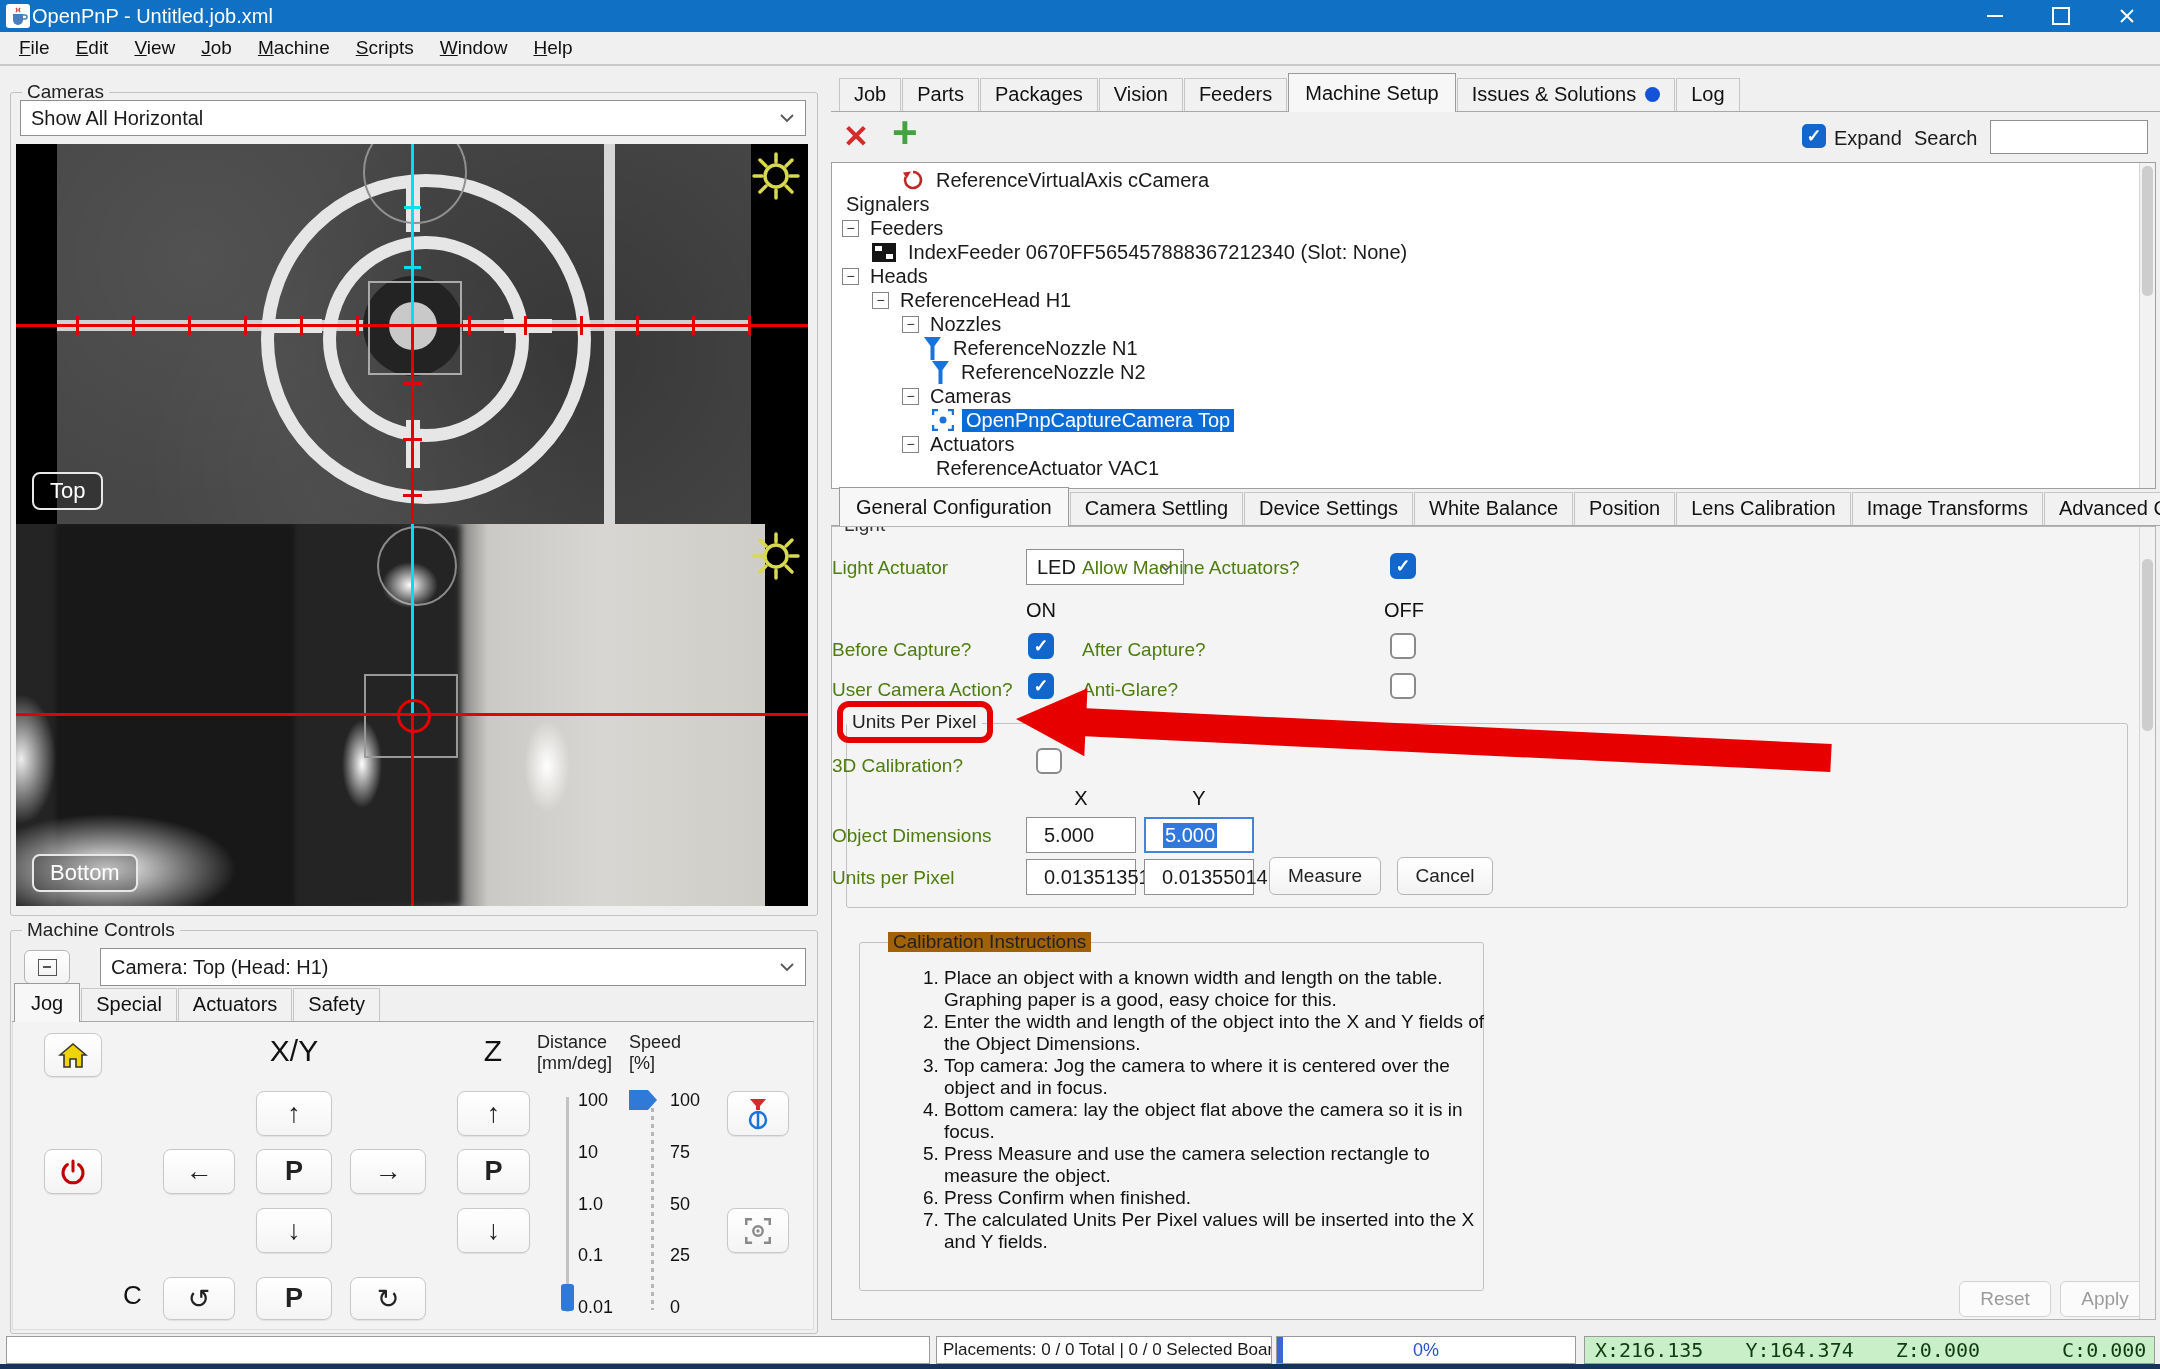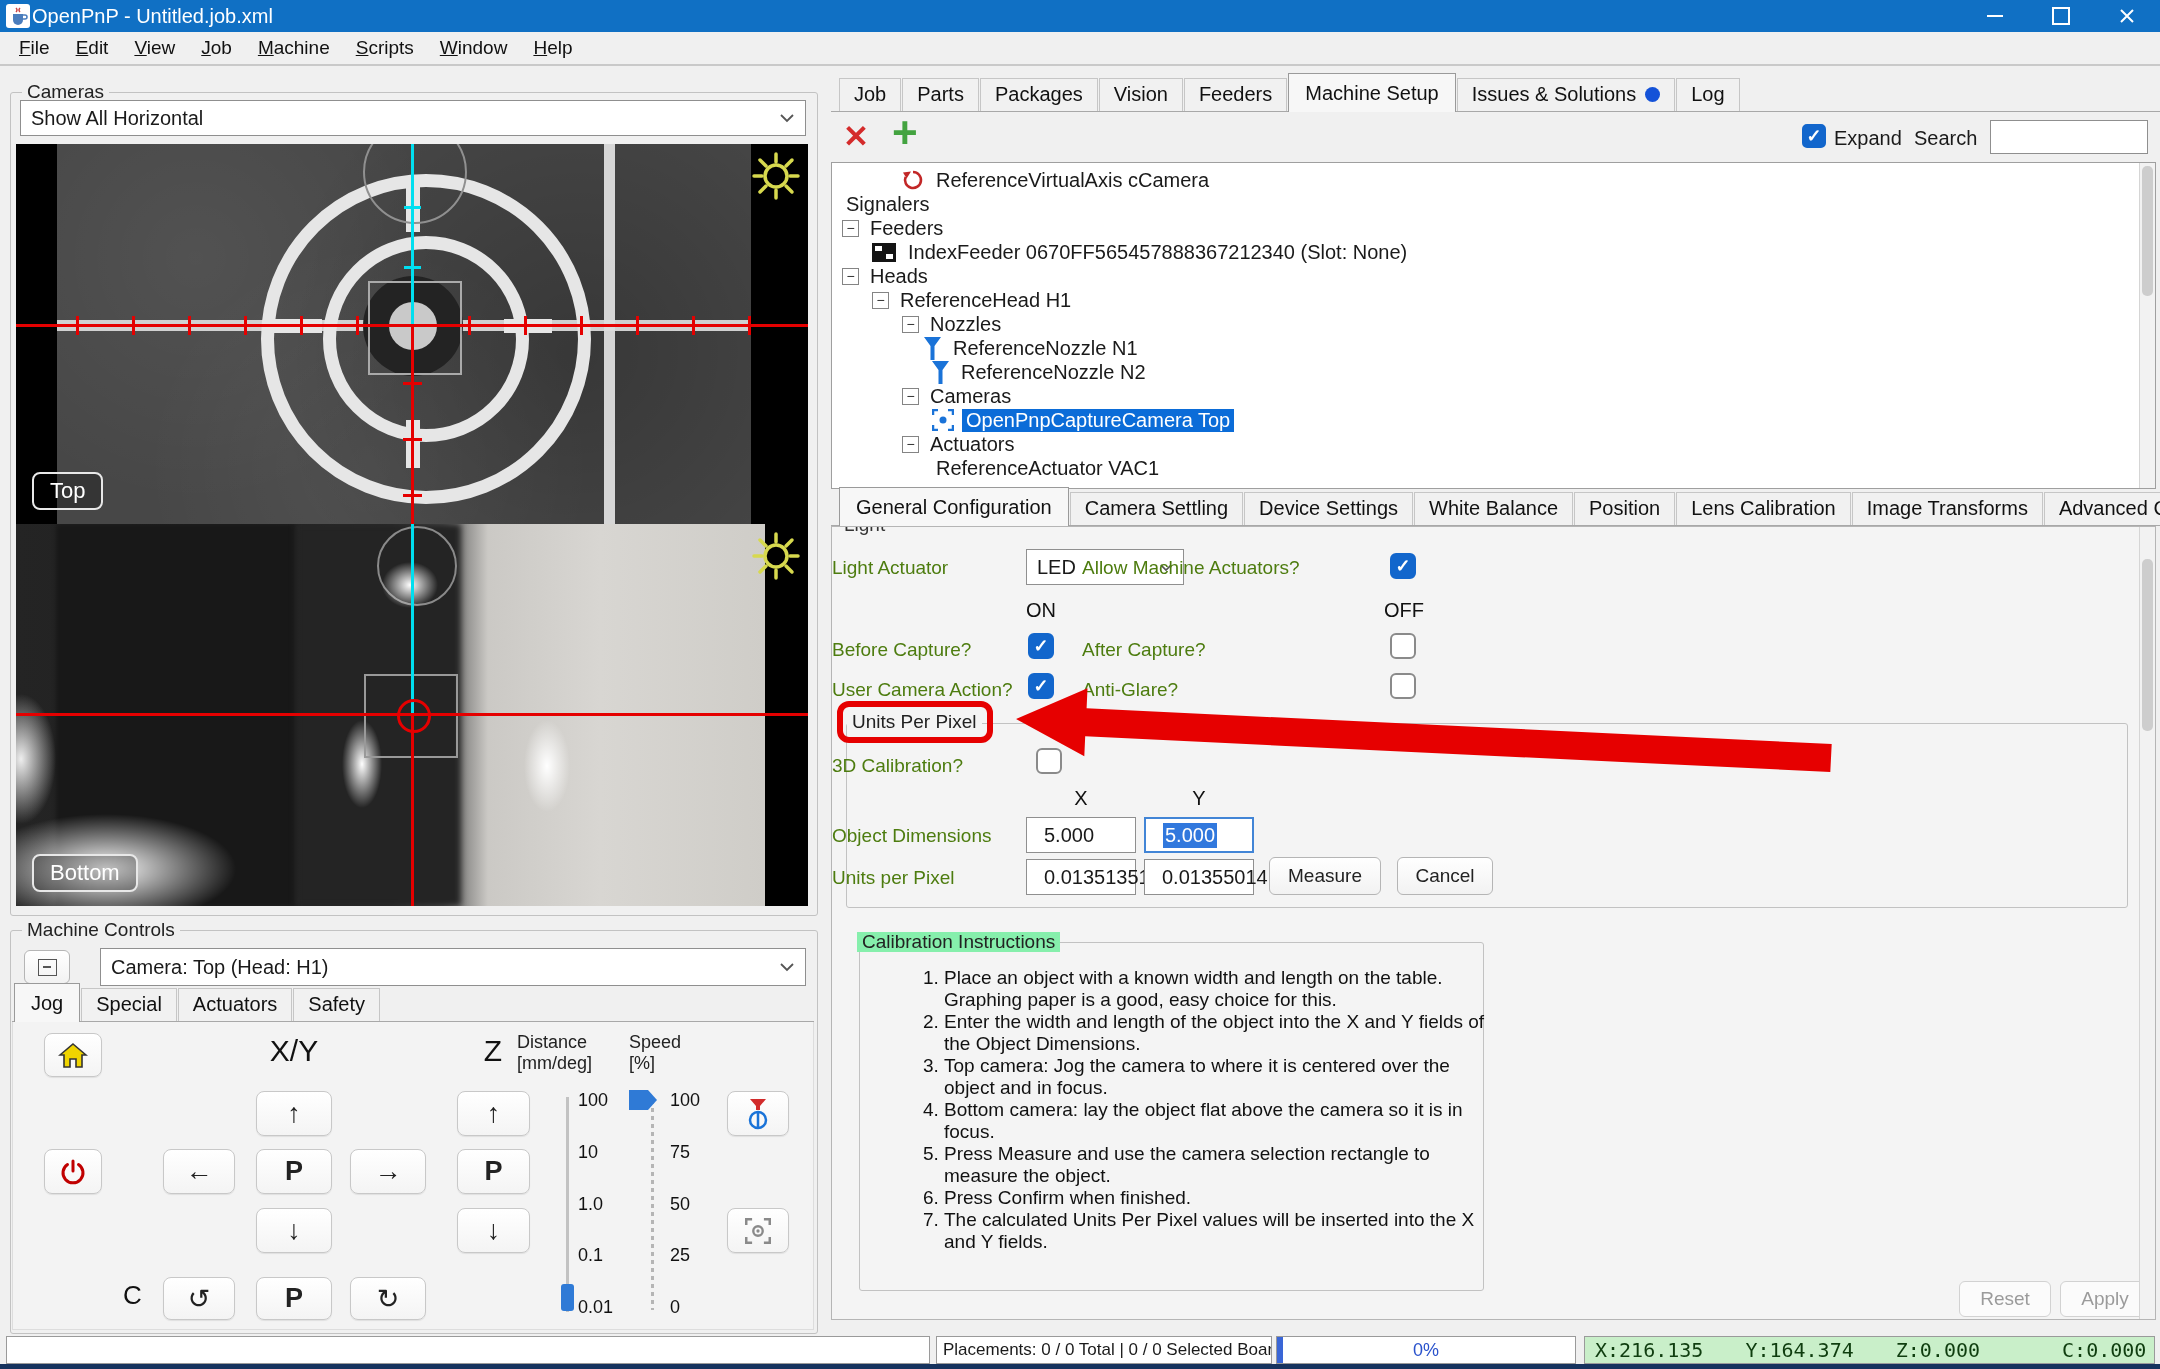--- a/index.html
+++ b/index.html
@@ -233,21 +233,21 @@
     </div>
 
   <div class="abs" style="left:12px;top:1022px;width:802px;height:308px;background:#f3f3f3;border:1px solid #ddd;border-top:none;box-sizing:border-box">
     <div class="jbtn" style="left:31px;top:11px;width:58px;height:44px">
       <svg width="30" height="27" viewBox="0 0 30 27">
           <path d="M15 2 L28 13 H24 V25 H18 V17 H12 V25 H6 V13 H2 Z" fill="#f0d400" stroke="#333" stroke-width="1.6"></path>
         </svg>
     </div>
     <div class="jhdr" style="left:221px;top:12px;width:120px">X/Y</div>
     <div class="jhdr" style="left:430px;top:12px;width:100px">Z</div>
-    <div class="shdr" style="left:504px;top:10px;width:88px">
+    <div class="shdr" style="left:524px;top:10px;width:88px">
       <div>Distance</div>
         <div>[mm/deg]</div>
     </div>
     <div class="shdr" style="left:616px;top:10px;width:70px">
       <div>Speed</div>
         <div>[%]</div>
     </div>
 
     <div class="jbtn" style="left:243px;top:69px;width:76px;height:45px">
         <span>↑</span>
@@ -539,21 +539,21 @@
     <div class="abs field" style="left:194px;top:332px;width:110px;height:36px">
         <span>0.01351351</span>
       </div>
     <div class="abs field" style="left:312px;top:332px;width:110px;height:36px">
         <span>0.01355014</span>
       </div>
     <div class="abs btn" style="left:437px;top:330px;width:112px;height:38px">Measure</div>
     <div class="abs btn" style="left:565px;top:330px;width:96px;height:38px">Cancel</div>
 
     <div class="abs gbox" style="left:27px;top:415px;width:623px;height:347px"></div>
-    <span class="abs glabel" style="left:25px;top:405px;background:#86efac">Calibration Instructions</span>
+    <span class="abs glabel" style="left:56px;top:405px;background:#a16207">Calibration Instructions</span>
     <ol class="abs instr" style="left:70px;top:440px;width:556px">
         <li>Place an object with a known width and length on the table. Graphing paper is a good, easy choice for this.</li>
         <li>Enter the width and length of the object into the X and Y fields of the Object Dimensions.</li>
         <li>Top camera: Jog the camera to where it is centered over the object and in focus.</li>
         <li>Bottom camera: lay the object flat above the camera so it is in focus.</li>
         <li>Press Measure and use the camera selection rectangle to measure the object.</li>
         <li>Press Confirm when finished.</li>
         <li>The calculated Units Per Pixel values will be inserted into the X and Y fields.</li>
       </ol>
 

